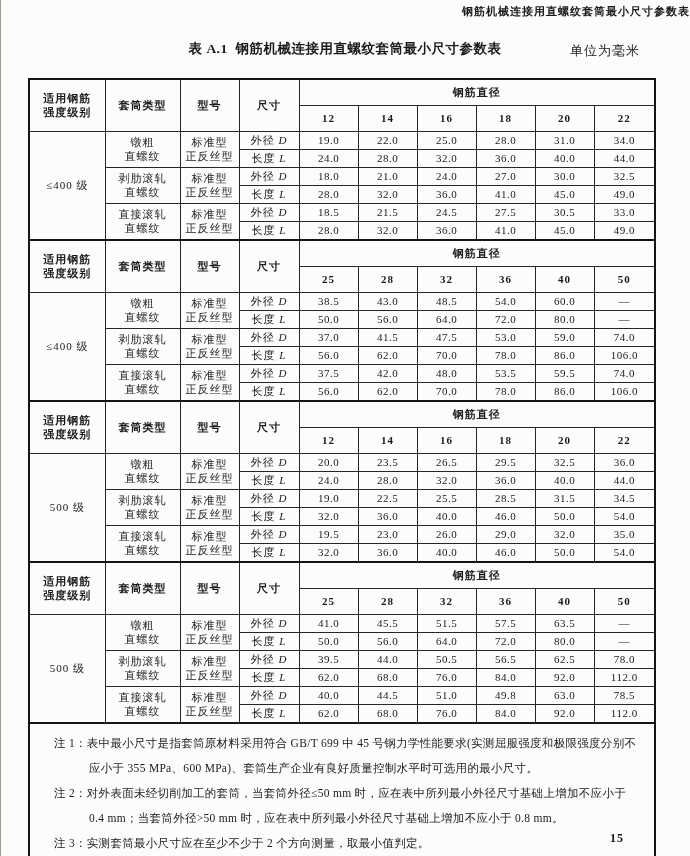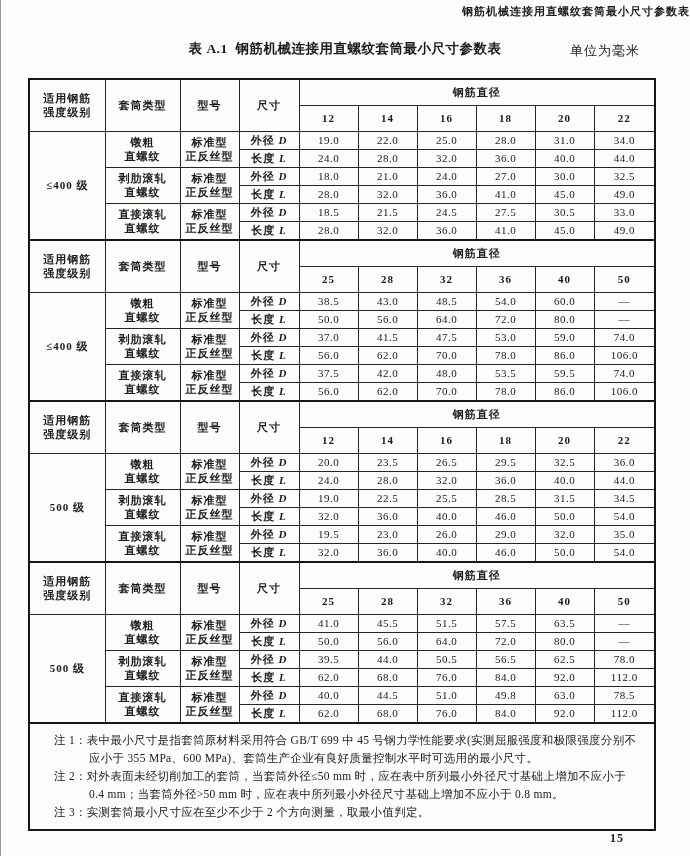--- a/index.html
+++ b/index.html
@@ -27,32 +27,32 @@
   }
   table.param td{
     border:1px solid #262626;
     text-align:center;vertical-align:middle;
     font-size:11px;padding:0;line-height:1.25;
     overflow:hidden;
   }
   tr.sec-head td{height:25px;font-weight:600;letter-spacing:1px;}
   tr.sec-head.sec-top td{border-top:2px solid #151515;}
   tr.data td{height:17px;}
-  td.lbl{font-weight:700;letter-spacing:1px;}
+  td.lbl{font-weight:400;letter-spacing:1px;}
   td.num{font-size:11px;letter-spacing:0.5px;font-weight:500;}
   td.num i,td.lbl i{font-family:"Liberation Serif","DejaVu Serif",serif;}
   tr.notes-row td{
     border-top:2px solid #151515;
     text-align:left;vertical-align:top;
     padding:7px 10px 8px 12px;
     font-size:11.5px;font-weight:500;
   }
   .note{
     padding-left:47px;text-indent:-35px;
-    line-height:18px;letter-spacing:0.3px;font-family:Liberation Serif, serif;
+    line-height:25px;letter-spacing:0.3px;font-family:Liberation Serif, serif;
   }
   .page-number{
     position:absolute;top:831px;right:66px;
     font-size:12px;letter-spacing:1px;font-weight:bold;
   }
 </style>
 </head>
 <body>
 
 <div class="edge-artifact"></div>

